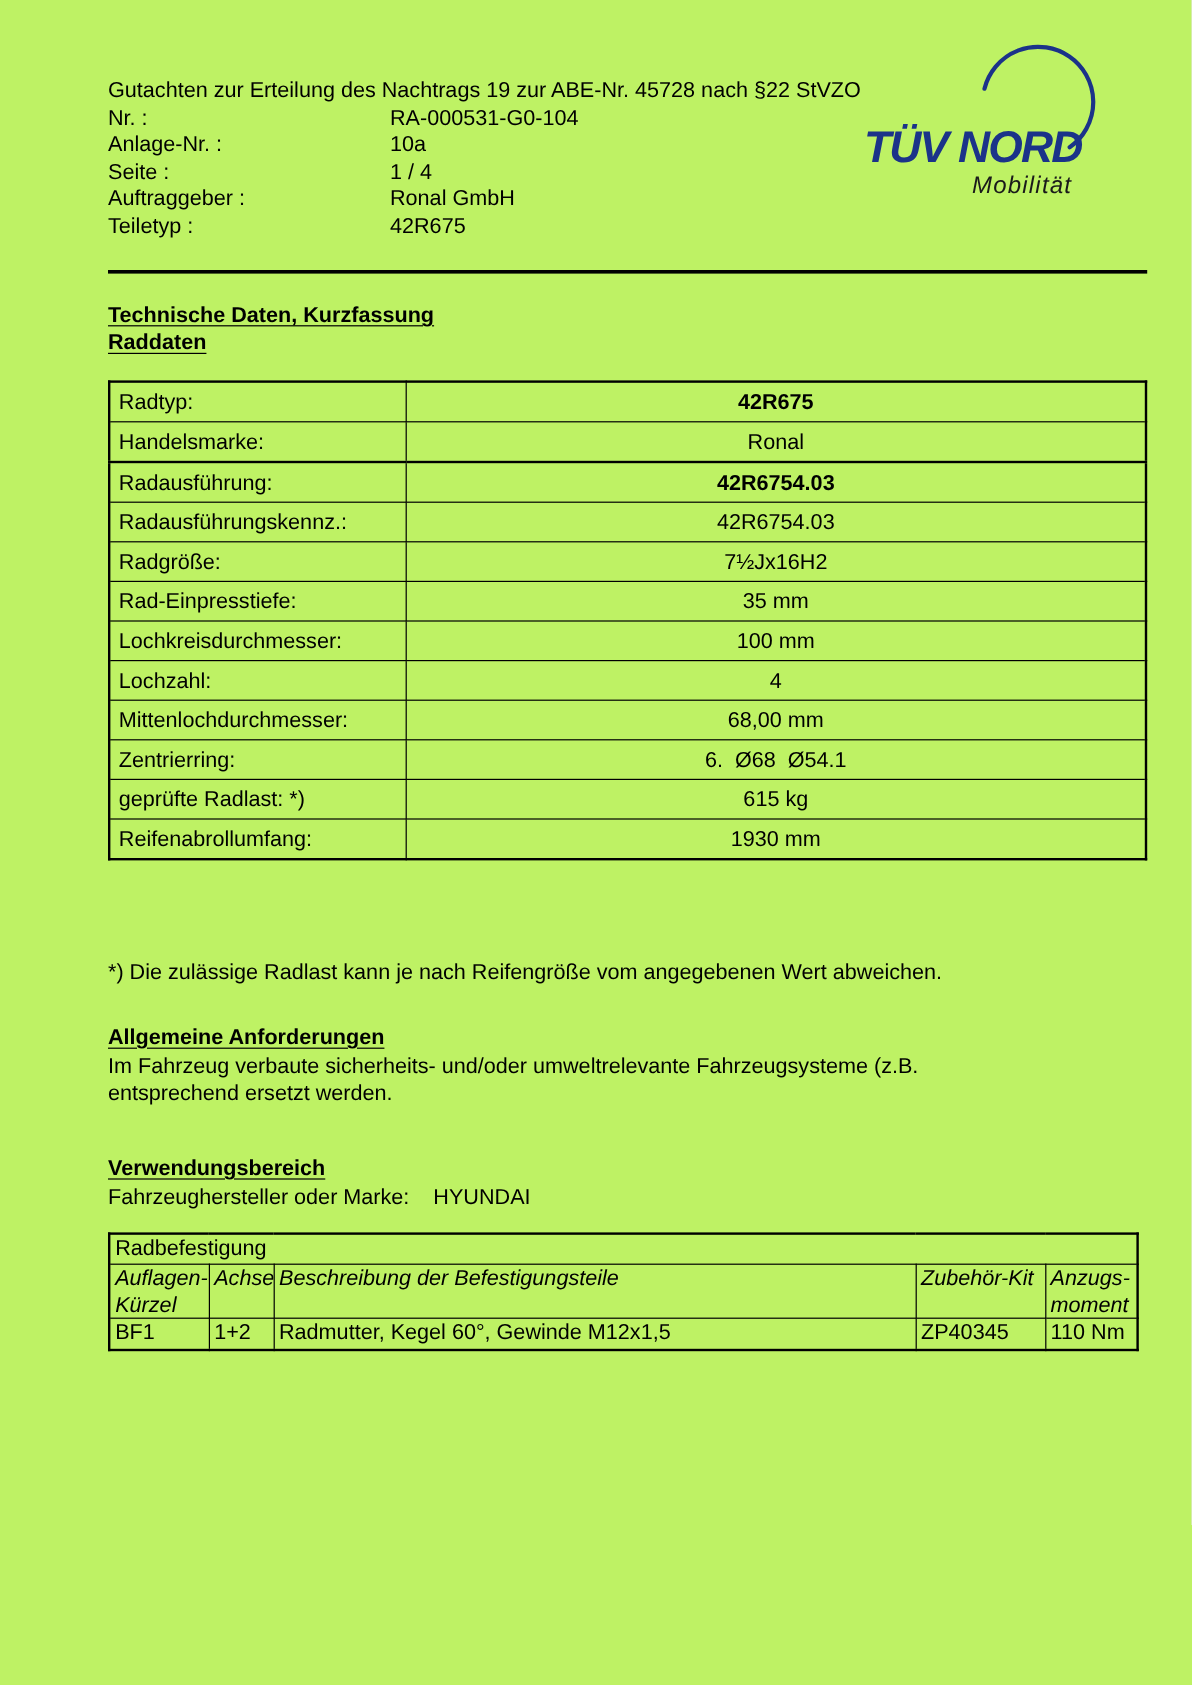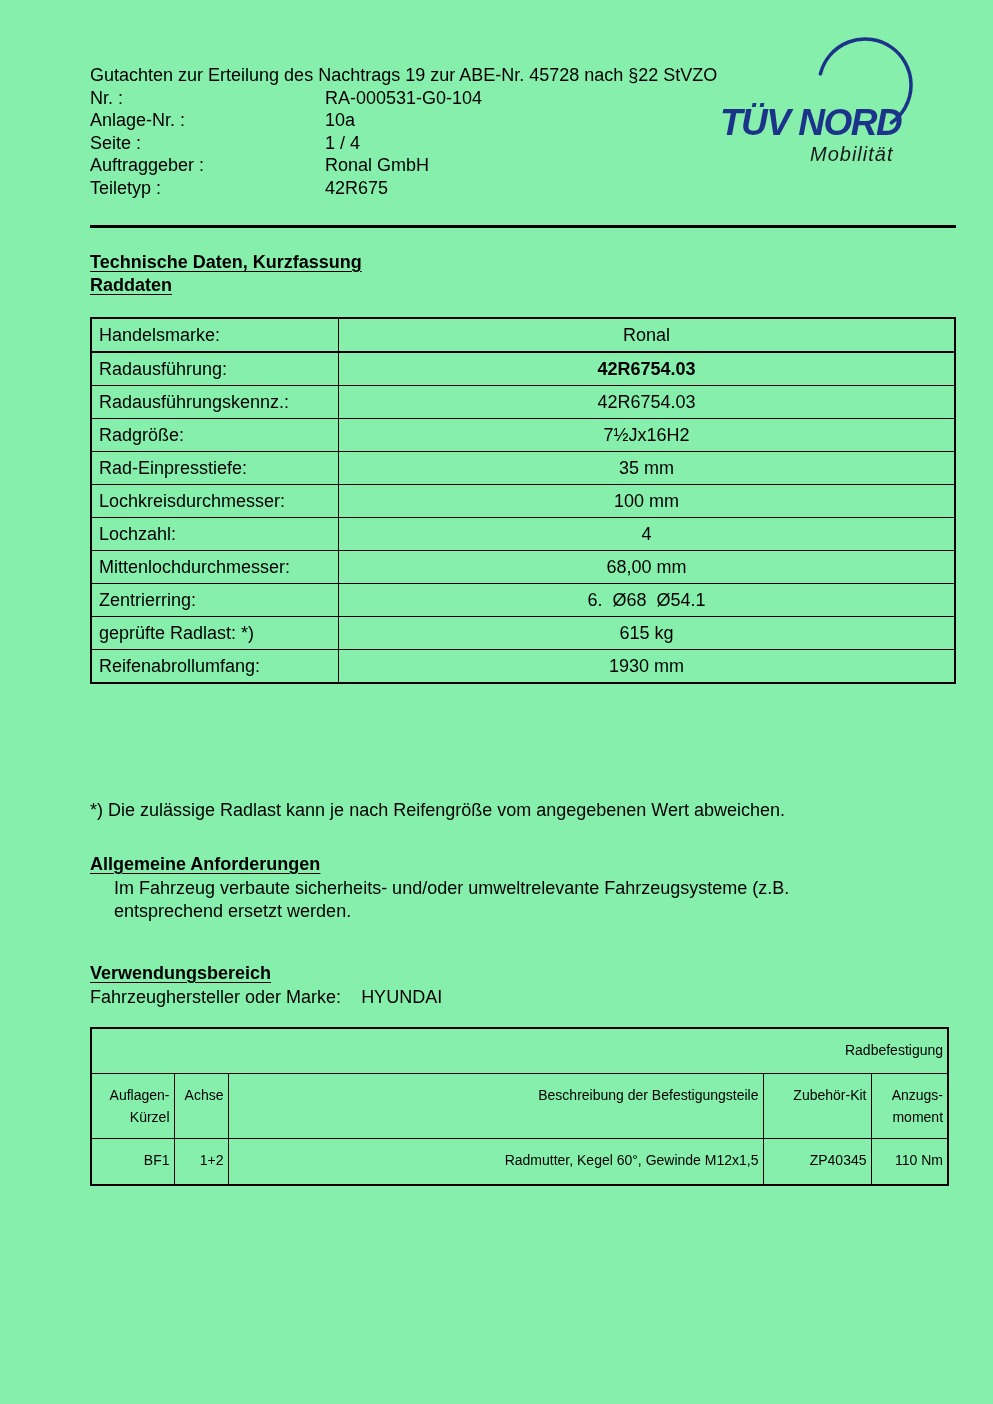--- a/index.html
+++ b/index.html
@@ -1,20 +1,20 @@
 <!DOCTYPE html>
 <html><head>
 <meta charset="utf-8">
 <style>
   html,body { margin:0; padding:0; background:#e8e8e8; }
   .page {
     position:relative;
     width:993px; height:1404px;
     margin:0 auto;
-    background:#86efac;
+    background:#bef264;
     font-family:"Liberation Sans", sans-serif;
     font-size:18px;
     color:#000;
     overflow:hidden;
   }
 
   
   .header-block { position:absolute; left:90px; top:64px; width:660px; line-height:22.6px; }
   .header-grid  { display:grid; grid-template-columns:235px 1fr; }
   .hdr-cell { white-space:nowrap; }
@@ -43,41 +43,41 @@
   .wheel-table td.val { text-align:center; white-space:pre-wrap; }
   .wheel-table tr.v-bold td.val { font-weight:bold; }
   .wheel-table tr.thick td { border-top-width:2.5px; }
 
   
   .footnote { position:absolute; left:90px; top:800px; white-space:nowrap; }
 
   
   .allg-block { position:absolute; left:90px; top:853px; }
   .para { line-height:23px; margin-top:1px; }
-  .para div { white-space:nowrap;margin-left:24px; }
+  .para div { white-space:nowrap; }
 
   
   .verw-block { position:absolute; left:90px; top:962px; }
   .verw-line { margin-top:2px; }
   .verw-value { margin-left:20px; }
 
   
   .bef-table {
     position:absolute; left:90px; top:1027px;
     width:857px; border-collapse:collapse;
     border:2.5px solid #000; table-layout:fixed;
   }
   .bef-table td {
-    border:1.5px solid #000; padding:10px 4px;
-    font-size:14px; line-height:22px;
-    vertical-align:top; text-align:right;
+    border:1.5px solid #000; padding:0 4px;
+    font-size:18px; line-height:22px;
+    vertical-align:top; text-align:left;
     white-space:pre-line; overflow:hidden;
   }
   .bef-table tr.title-row td { height:24px; }
-  .bef-table tr.head-row td  { height:44px; }
+  .bef-table tr.head-row td  { height:44px;font-style:italic; }
   .bef-table tr.data-row td  { height:25px; }
 </style>
 </head>
 <body>
 
 <div class="page">
 
   <div class="header-block">
     <div class="hdr-cell">Gutachten zur Erteilung des Nachtrags 19 zur ABE-Nr. 45728 nach §22 StVZO</div>
     <div class="header-grid">
@@ -104,20 +104,24 @@
 
   <div class="rule"></div>
 
   <div class="tech-headings">
     <div class="heading">Technische Daten, Kurzfassung</div>
     <div class="heading">Raddaten</div>
   </div>
 
   <table class="wheel-table">
     <tbody>
+      <tr class="v-bold">
+        <td class="lbl">Radtyp:</td>
+        <td class="val">42R675</td>
+      </tr>
       <tr>
         <td class="lbl">Handelsmarke:</td>
         <td class="val">Ronal</td>
       </tr>
       <tr class="v-bold thick">
         <td class="lbl">Radausführung:</td>
         <td class="val">42R6754.03</td>
       </tr>
       <tr>
         <td class="lbl">Radausführungskennz.:</td>

